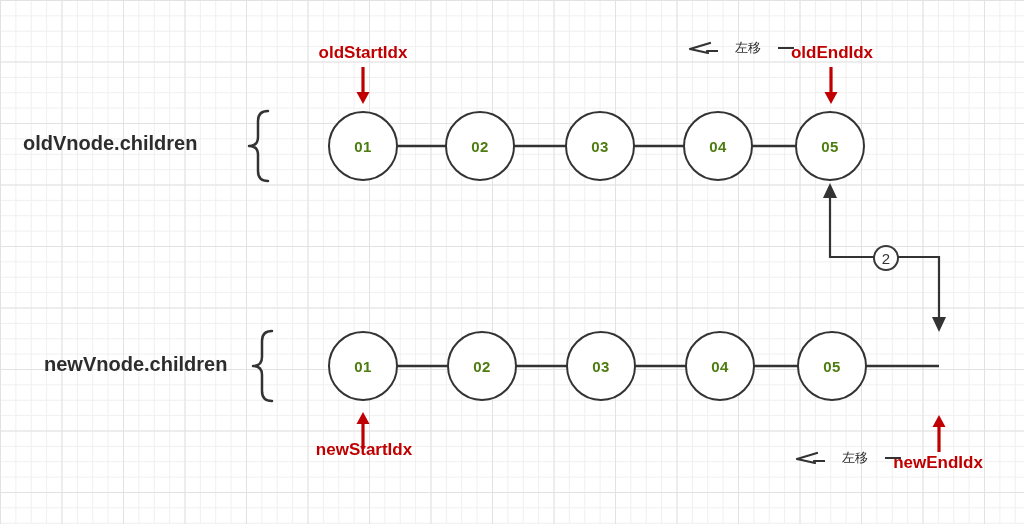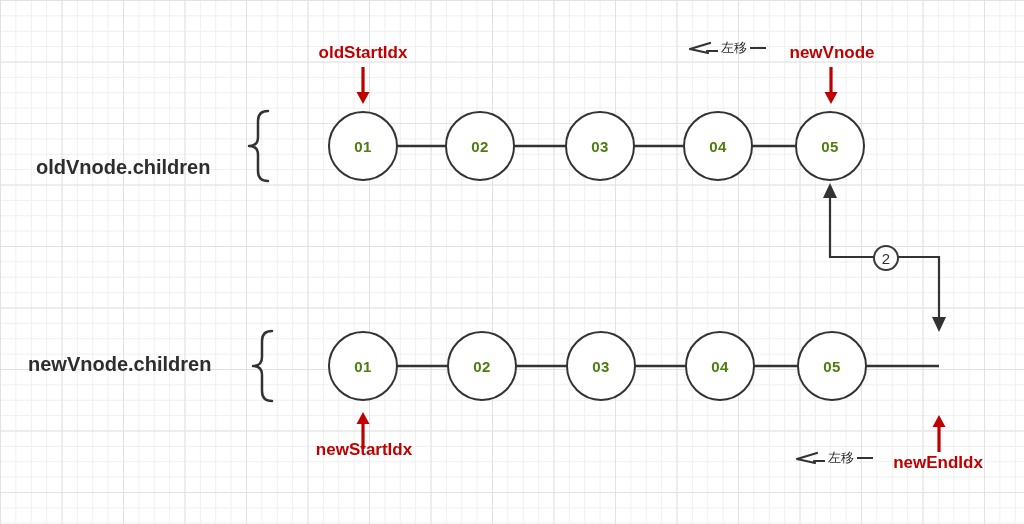--- a/index.html
+++ b/index.html
@@ -16,21 +16,21 @@
   }
   .overlay{position:absolute;left:0;top:0;z-index:1;}
   .node{
     position:absolute;width:70px;height:70px;box-sizing:border-box;
     border:2px solid #333;border-radius:50%;background:#fff;
     display:flex;align-items:center;justify-content:center;
     font-size:15px;font-weight:bold;color:#4d7c0f;letter-spacing:.5px;z-index:2;
   }
   .row-label{position:absolute;font-size:20px;font-weight:bold;color:#2d2d2d;z-index:3;white-space:nowrap;}
   .pointer-label{position:absolute;font-size:17px;font-weight:bold;color:#c00000;z-index:3;transform:translateX(-50%);white-space:nowrap;}
-  .shift{position:absolute;display:flex;align-items:center;gap:3px;z-index:3;color:#2f2f2f;font-size:13px;}
+  .shift{position:absolute;display:flex;align-items:center;gap:17px;z-index:3;color:#2f2f2f;font-size:13px;}
   .shift .txt{line-height:16px;}
   .dash{width:16px;border-top:2px solid #333;}
   .badge{
     position:absolute;left:873px;top:245px;width:26px;height:26px;box-sizing:border-box;
     border:2px solid #3a3a3a;border-radius:50%;background:#fff;z-index:3;
     display:flex;align-items:center;justify-content:center;font-size:15px;color:#333;
   }
 </style>
 </head>
 <body>
@@ -55,25 +55,25 @@
       <polygon points="356.5,92 369.5,92 363,104" stroke="none"></polygon>
       <line x1="831" y1="67" x2="831" y2="93" stroke-width="3.2"></line>
       <polygon points="824.5,92 837.5,92 831,104" stroke="none"></polygon>
       <line x1="363" y1="423" x2="363" y2="449" stroke-width="3.2"></line>
       <polygon points="356.5,424 369.5,424 363,412" stroke="none"></polygon>
       <line x1="939" y1="426" x2="939" y2="452" stroke-width="3.2"></line>
       <polygon points="932.5,427 945.5,427 939,415" stroke="none"></polygon>
     </g>
   </svg>
 
-  <div class="row-label" style="left:36px;top:132px;margin-top:24px;">oldVnode.children</div>
-  <div class="row-label" style="left:28px;top:353px;">newVnode.children</div>
+  <div class="row-label" style="left:23px;top:132px;">oldVnode.children</div>
+  <div class="row-label" style="left:44px;top:353px;">newVnode.children</div>
 
   <div class="pointer-label" style="left:363px;top:43px;">oldStartIdx</div>
-  <div class="pointer-label" style="left:832px;top:43px;">newVnode</div>
+  <div class="pointer-label" style="left:832px;top:43px;">oldEndIdx</div>
   <div class="pointer-label" style="left:364px;top:440px;">newStartIdx</div>
   <div class="pointer-label" style="left:938px;top:453px;text-align:right;">newEndIdx</div>
 
   <div class="shift" style="left:688px;top:40px;">
     <svg width="30" height="16" viewBox="0 0 30 16">
       <path d="M2 9 L22 3 M2 9 L20 13 M19 11 L30 11" stroke="#333" stroke-width="2.2" fill="none" stroke-linecap="round"></path>
     </svg>
     <span class="txt">左移</span>
     <span class="dash"></span>
   </div>

